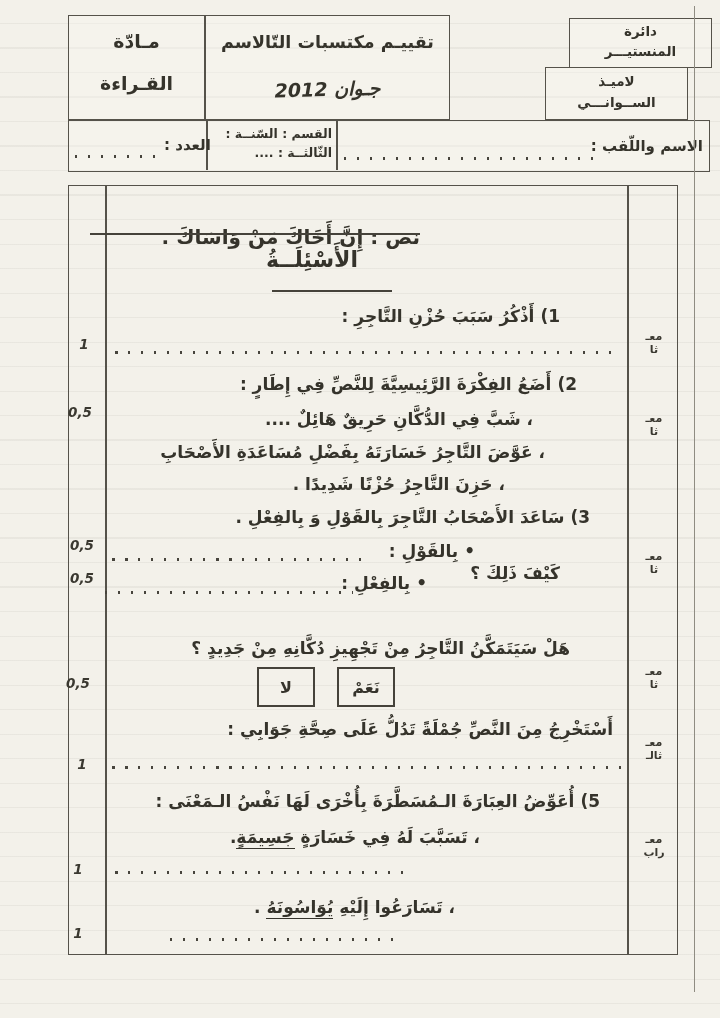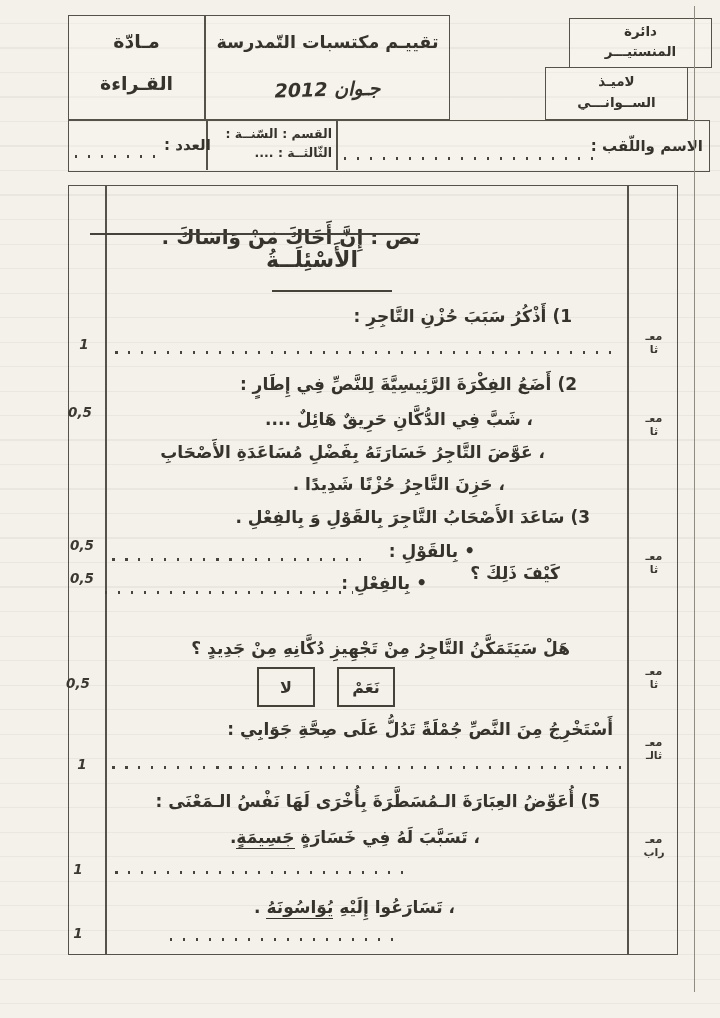--- a/index.html
+++ b/index.html
@@ -29,21 +29,21 @@
 <body>
 
 <div class="page">
 
   <div class="box" style="left:68px;top:15px;width:137px;height:105px;">
     <div style="position:absolute;right:0;left:0;top:14px;text-align:center;font-size:19px;font-weight:700;">مـادّة</div>
     <div style="position:absolute;right:0;left:0;top:56px;text-align:center;font-size:19px;font-weight:700;">القـراءة</div>
   </div>
 
   <div class="box" style="left:205px;top:15px;width:245px;height:105px;">
-    <div style="position:absolute;right:0;left:0;top:16px;text-align:center;font-size:17.5px;font-weight:700;">تقييـم مكتسبات التّمدرسة</div>
+    <div style="position:absolute;right:0;left:0;top:16px;text-align:center;font-size:17.5px;font-weight:700;">تقييـم مكتسبات التّالاسم</div>
     <div class="hand" style="position:absolute;right:0;left:0;top:62px;text-align:center;font-size:19px;font-weight:600;">جـوان 2012</div>
   </div>
 
   <div class="box" style="left:545px;top:18px;width:143px;height:50px;margin-left:24px;">
     <div style="position:absolute;right:0;left:0;top:4px;text-align:center;font-size:13.5px;font-weight:700;">دائرة</div>
     <div style="position:absolute;right:0;left:0;top:24px;text-align:center;font-size:13.5px;font-weight:700;">المنستيـــر</div>
   </div>
 
   <div class="box" style="left:545px;top:66.5px;width:143px;height:53px;">
     <div style="position:absolute;right:0;left:0;top:5px;text-align:center;font-size:13.5px;font-weight:700;">لاميـذ</div>
@@ -70,21 +70,21 @@
   <div class="vline" style="left:105px;top:185px;height:770px;"></div>
   <div class="vline" style="left:627px;top:185px;height:770px;"></div>
   <div class="edge" style="left:694px;top:6px;height:986px;"></div>
 
   <div class="t big" style="right:300px;top:197px;">نص : إِنَّ أَخَاكَ مَنْ وَاسَاكَ .</div>
   <div class="rule" style="left:90px;top:233px;width:330px;"></div>
 
   <div class="t" style="right:362px;top:246px;font-size:22px;font-weight:700;">الأَسْئِلَــةُ</div>
   <div class="rule" style="left:272px;top:290px;width:120px;"></div>
 
-  <div class="t" style="right:148px;top:306px;margin-left:28px;">
+  <div class="t" style="right:160px;top:306px;margin-left:28px;">
     <span>1)</span>
     <span>أَذْكُرُ سَبَبَ حُزْنِ التَّاجِرِ :</span>
   </div>
   <div class="dotline" style="left:115px;top:351px;width:505px;"></div>
 
   <div class="t" style="right:143px;top:374px;">
     <span>2)</span>
     <span>أَضَعُ الفِكْرَةَ الرَّئِيسِيَّةَ لِلنَّصِّ فِي إِطَارٍ :</span>
   </div>
   <div class="t" style="right:187px;top:409px;">، شَبَّ فِي الدُّكَّانِ حَرِيقٌ هَائِلٌ ....</div>

